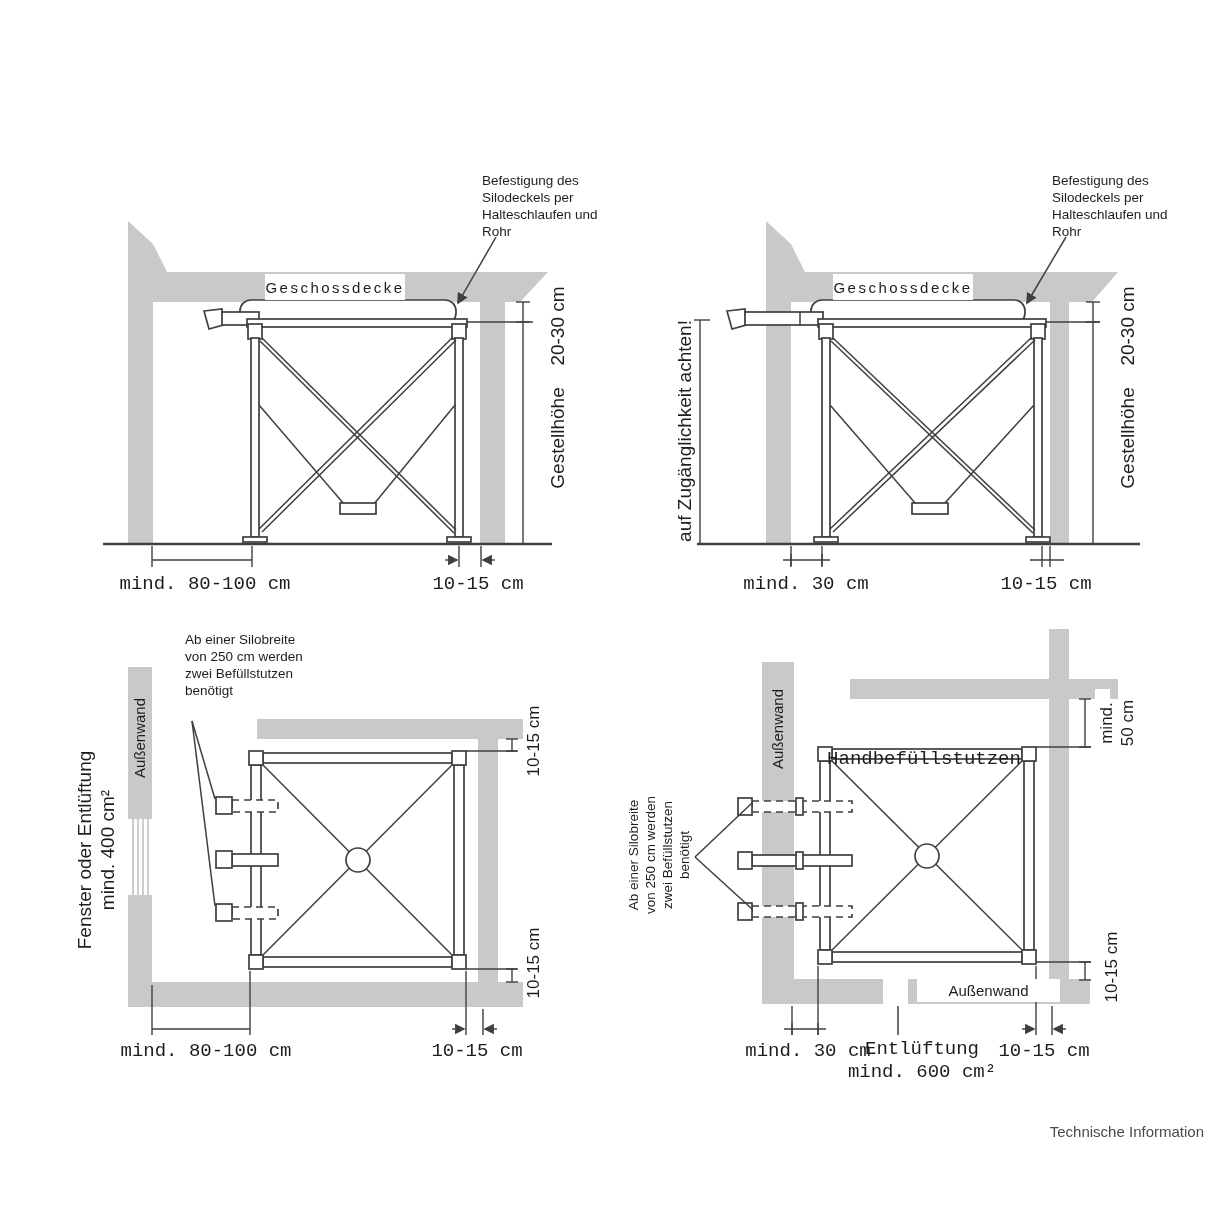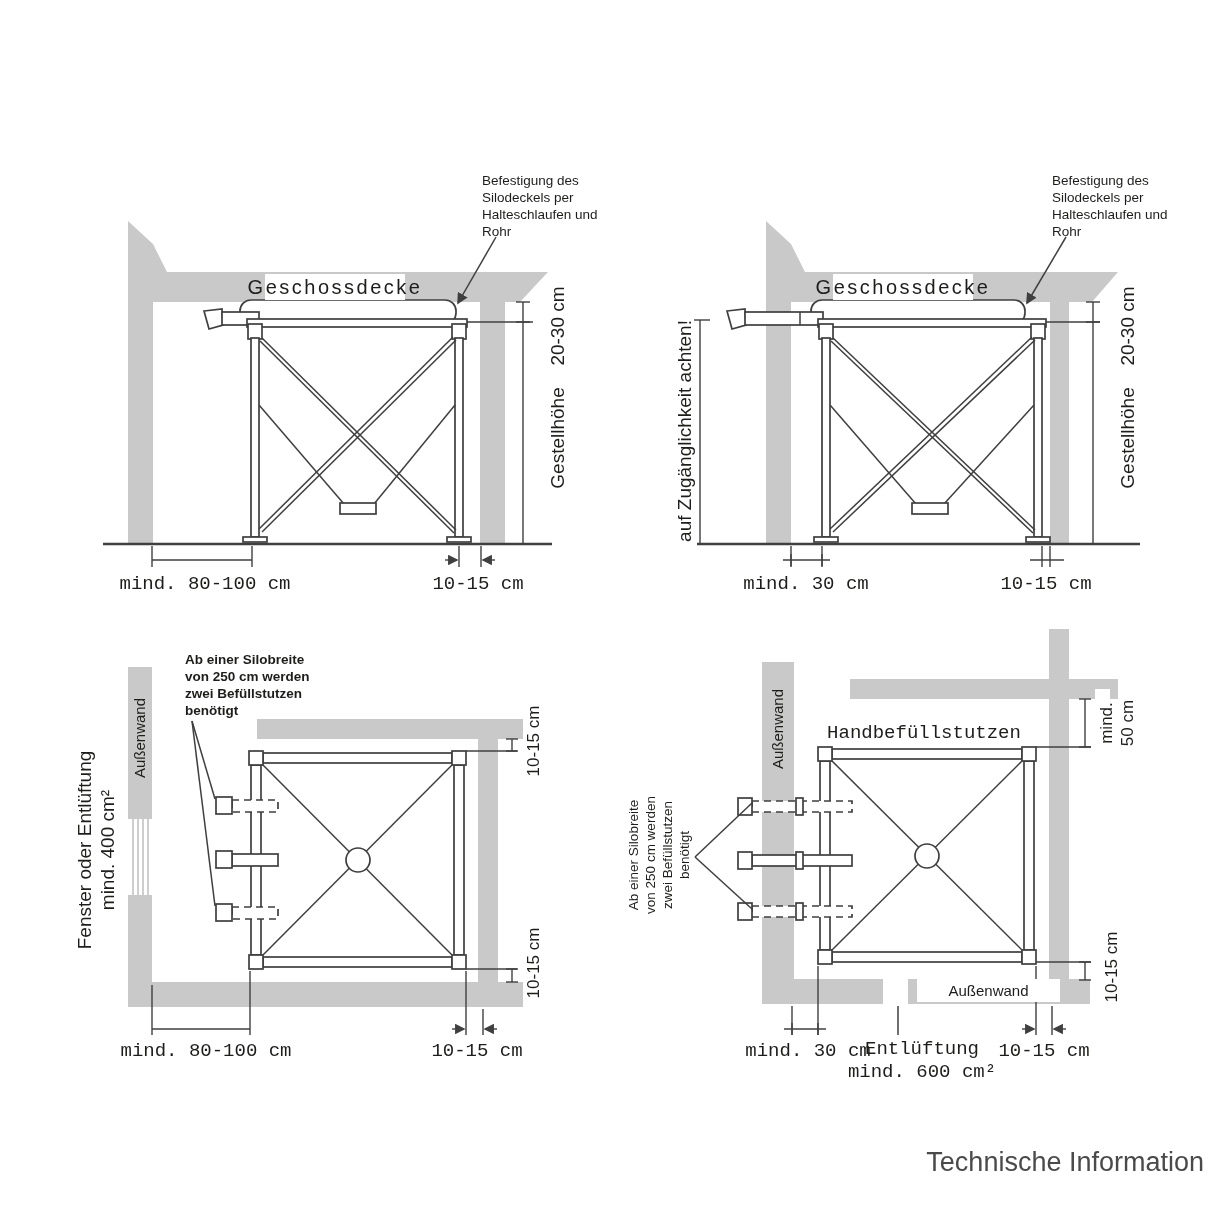--- a/index.html
+++ b/index.html
@@ -14,22 +14,22 @@
   .floor{stroke:#3f3f3f;stroke-width:2.4;fill:none;}
   .winline{stroke:#b9b9b9;stroke-width:1.4;fill:none;}
   .lbl{position:absolute;color:#1d1d1b;white-space:pre-line;}
   .ctr{transform:translate(-50%,-50%);text-align:center;font-family:Liberation Mono, monospace;}
   .rot{transform:translate(-50%,-50%) rotate(-90deg);text-align:center;white-space:pre-line;}
   .s19{font-size:19px;line-height:23px;font-weight:500;}
   .s17{font-size:17px;line-height:21px;font-weight:500;}
   .s15{font-size:15px;line-height:18px;font-weight:500;}
   .s14{font-size:13.5px;line-height:17px;font-weight:500;}
   .whitebox{position:absolute;background:#fff;display:flex;align-items:center;justify-content:center;}
-  .ceiltxt{font-size:20px;letter-spacing:2.5px;font-weight:500;}
-  #footer{position:absolute;right:10px;top:1140px;font-size:27px;font-weight:300;color:#4a4a4a;}
+  .ceiltxt{font-size:15px;letter-spacing:2.5px;font-weight:500;}
+  #footer{position:absolute;right:10px;top:1116px;font-size:15px;font-weight:300;color:#4a4a4a;}
 </style>
 </head>
 <body>
 
 <div id="canvas">
 
 <svg width="1214" height="1214" viewBox="0 0 1214 1214">
   <defs>
     <marker id="arr" viewBox="0 0 10 10" refX="8.5" refY="5" markerWidth="7.5" markerHeight="7.5" orient="auto">
       <path d="M0,0 L10,5 L0,10 z" fill="#3f3f3f"></path>
@@ -284,31 +284,31 @@
 </div>
 <div class="lbl rot s19" style="left:1127px;top:319px;">20-30 cm</div>
 <div class="lbl rot s19" style="left:1127px;top:431px;">Gestellhöhe</div>
 <div class="lbl rot s19" style="left:684px;top:424px;">auf Zugänglichkeit achten!</div>
 <div class="lbl ctr s19" style="position:absolute;left:806px;top:577px;">mind. 30 cm</div>
 <div class="lbl ctr s19" style="position:absolute;left:1046px;top:577px;">10-15 cm</div>
 
 <div class="lbl rot s19" style="left:96px;top:843px;">Fenster oder Entlüftung
 mind. 400 cm²</div>
 <div class="lbl rot s15" style="left:140px;top:731px;">Außenwand</div>
-<div class="lbl s14" style="left:185px;top:644px;width:140px;font-weight:bold;">Ab einer Silobreite
+<div class="lbl s14" style="left:185px;top:624px;width:140px;">Ab einer Silobreite
 von 250 cm werden
 zwei Befüllstutzen
 benötigt</div>
 <div class="lbl rot s17" style="left:533px;top:734px;">10-15 cm</div>
 <div class="lbl rot s17" style="left:533px;top:956px;">10-15 cm</div>
 <div class="lbl ctr s19" style="position:absolute;left:206px;top:1044px;">mind. 80-100 cm</div>
 <div class="lbl ctr s19" style="position:absolute;left:477px;top:1044px;">10-15 cm</div>
 
 <div class="lbl rot s15" style="left:778px;top:722px;">Außenwand</div>
-<div class="lbl ctr s19" style="position:absolute;left:924px;top:726px;">Handbefüllstutzen</div>
+<div class="lbl ctr s19" style="position:absolute;left:924px;top:752px;">Handbefüllstutzen</div>
 <div class="lbl rot s17" style="left:1117px;top:716px;">mind.
 50 cm</div>
 <div class="lbl rot s14" style="left:659px;top:848px;">Ab einer Silobreite
 von 250 cm werden
 zwei Befüllstutzen
 benötigt</div>
 <div class="lbl rot s17" style="left:1111px;top:960px;">10-15 cm</div>
 <div class="whitebox" style="left:917px;top:972px;width:143px;height:23px;">
   <span class="s15">Außenwand</span>
 </div>

